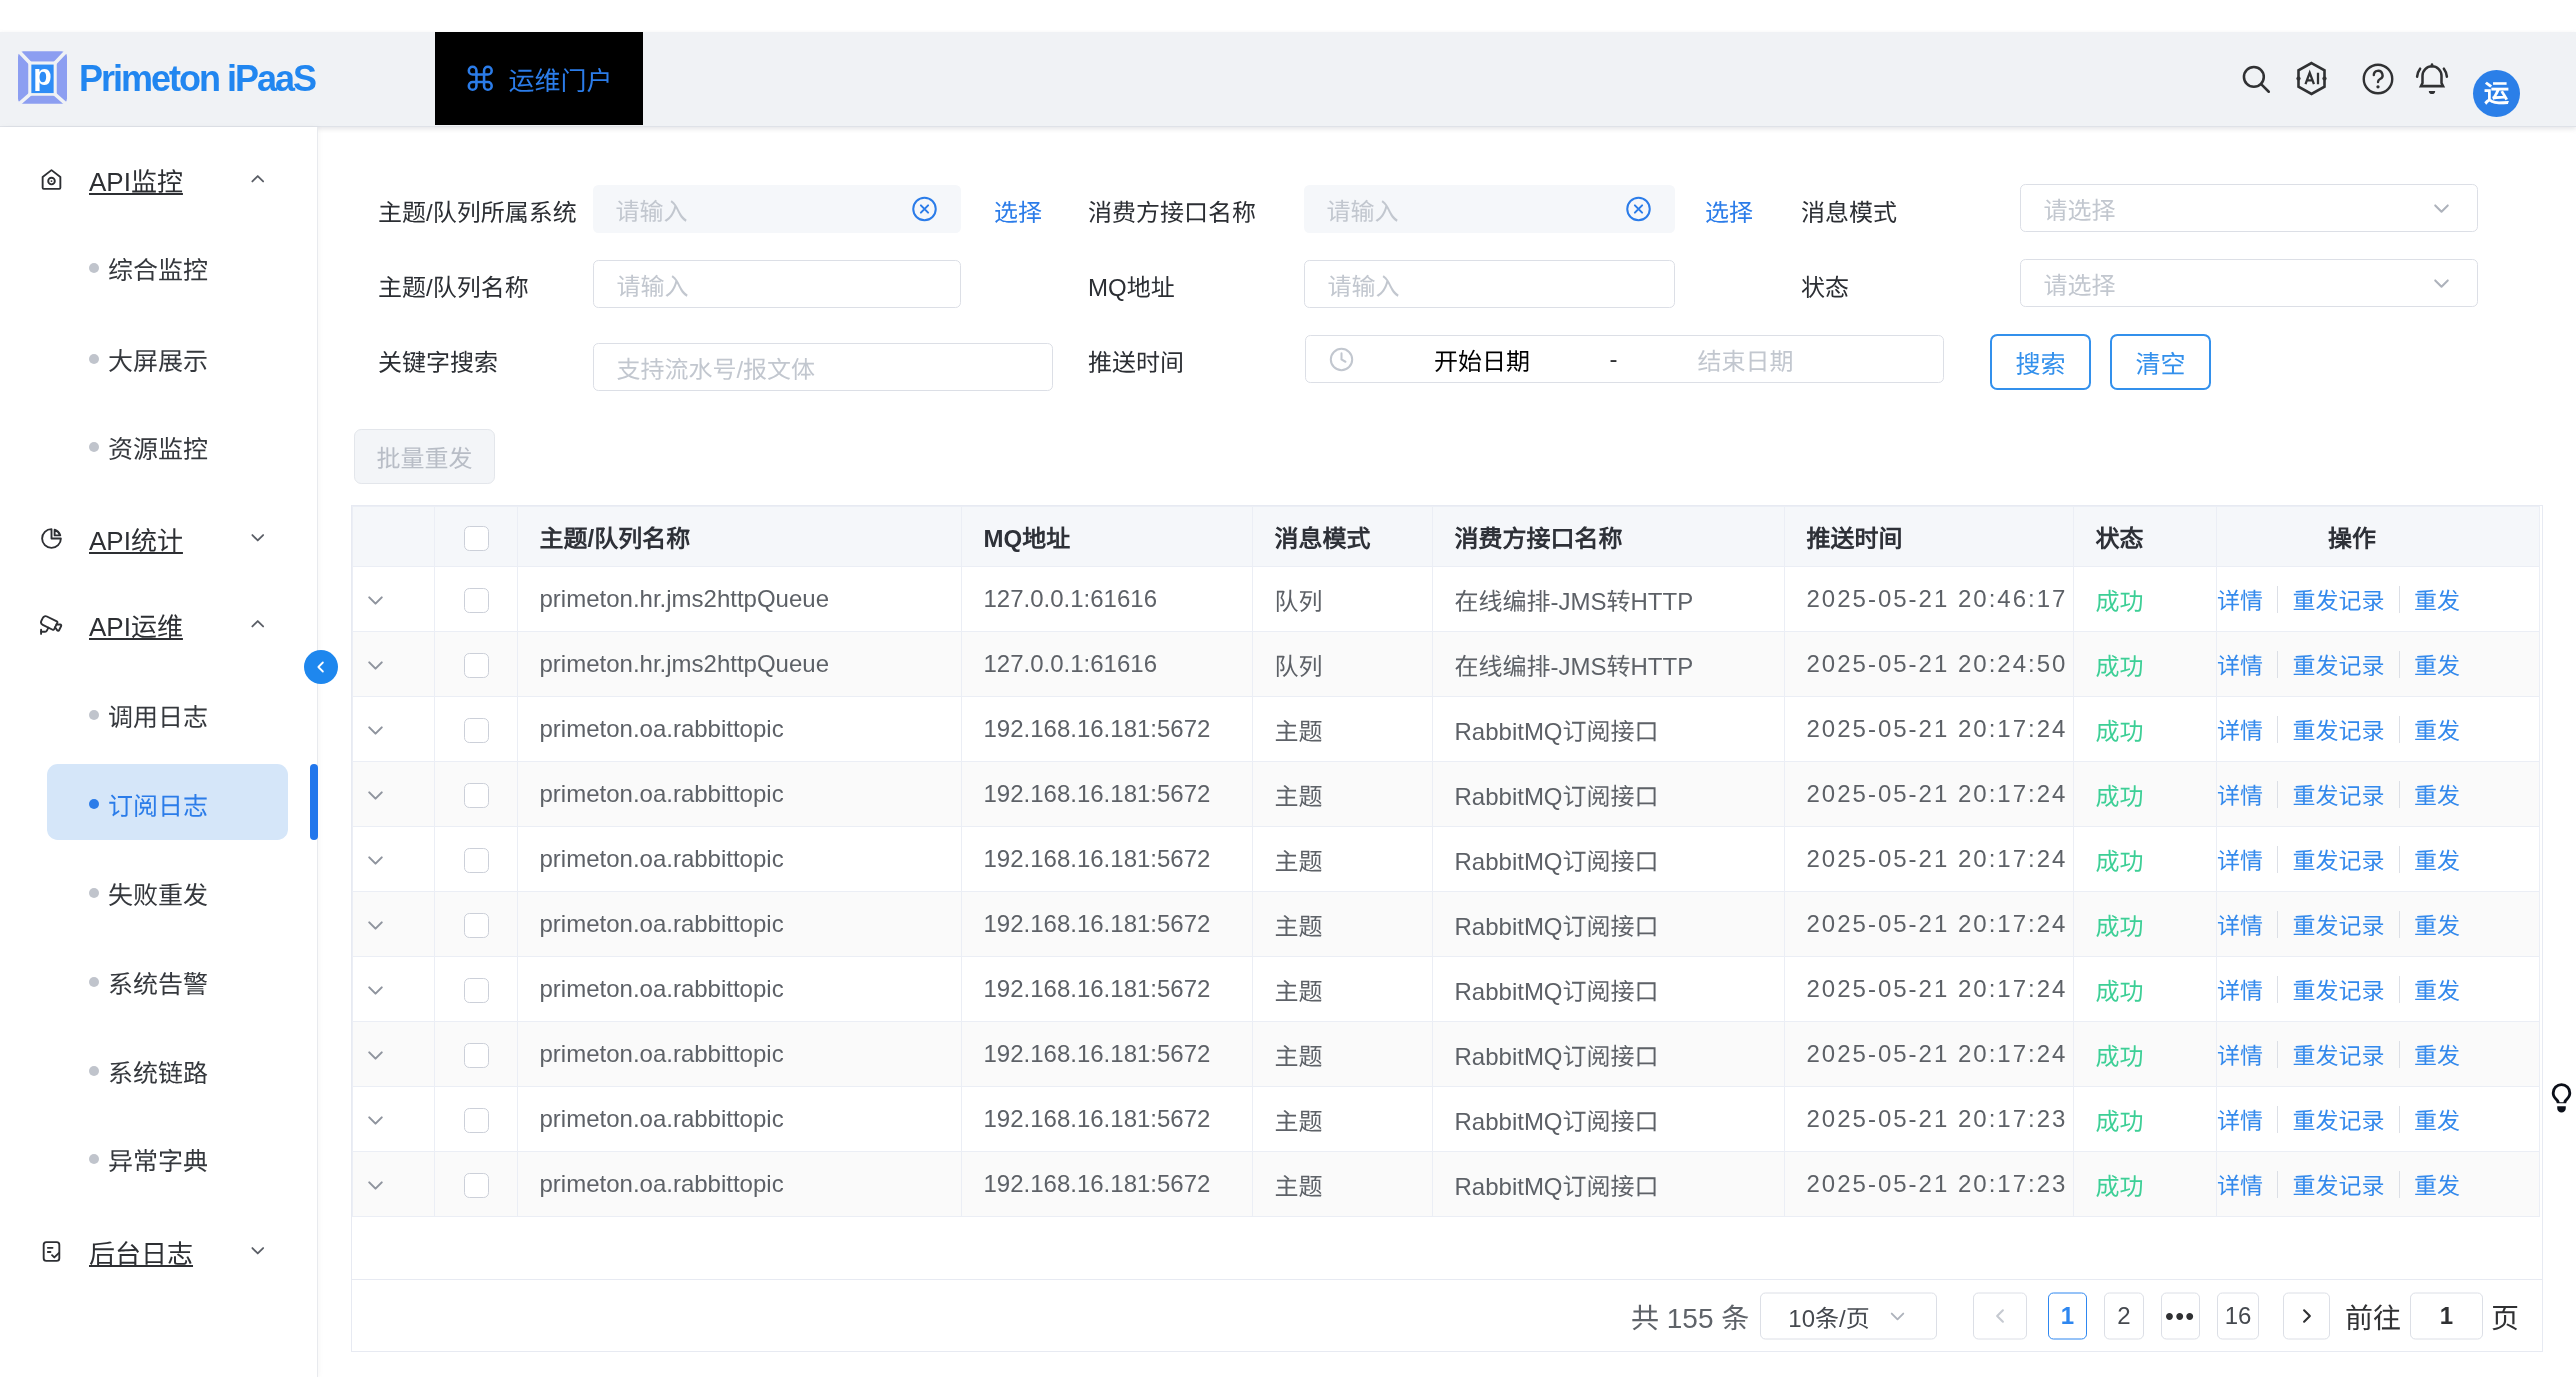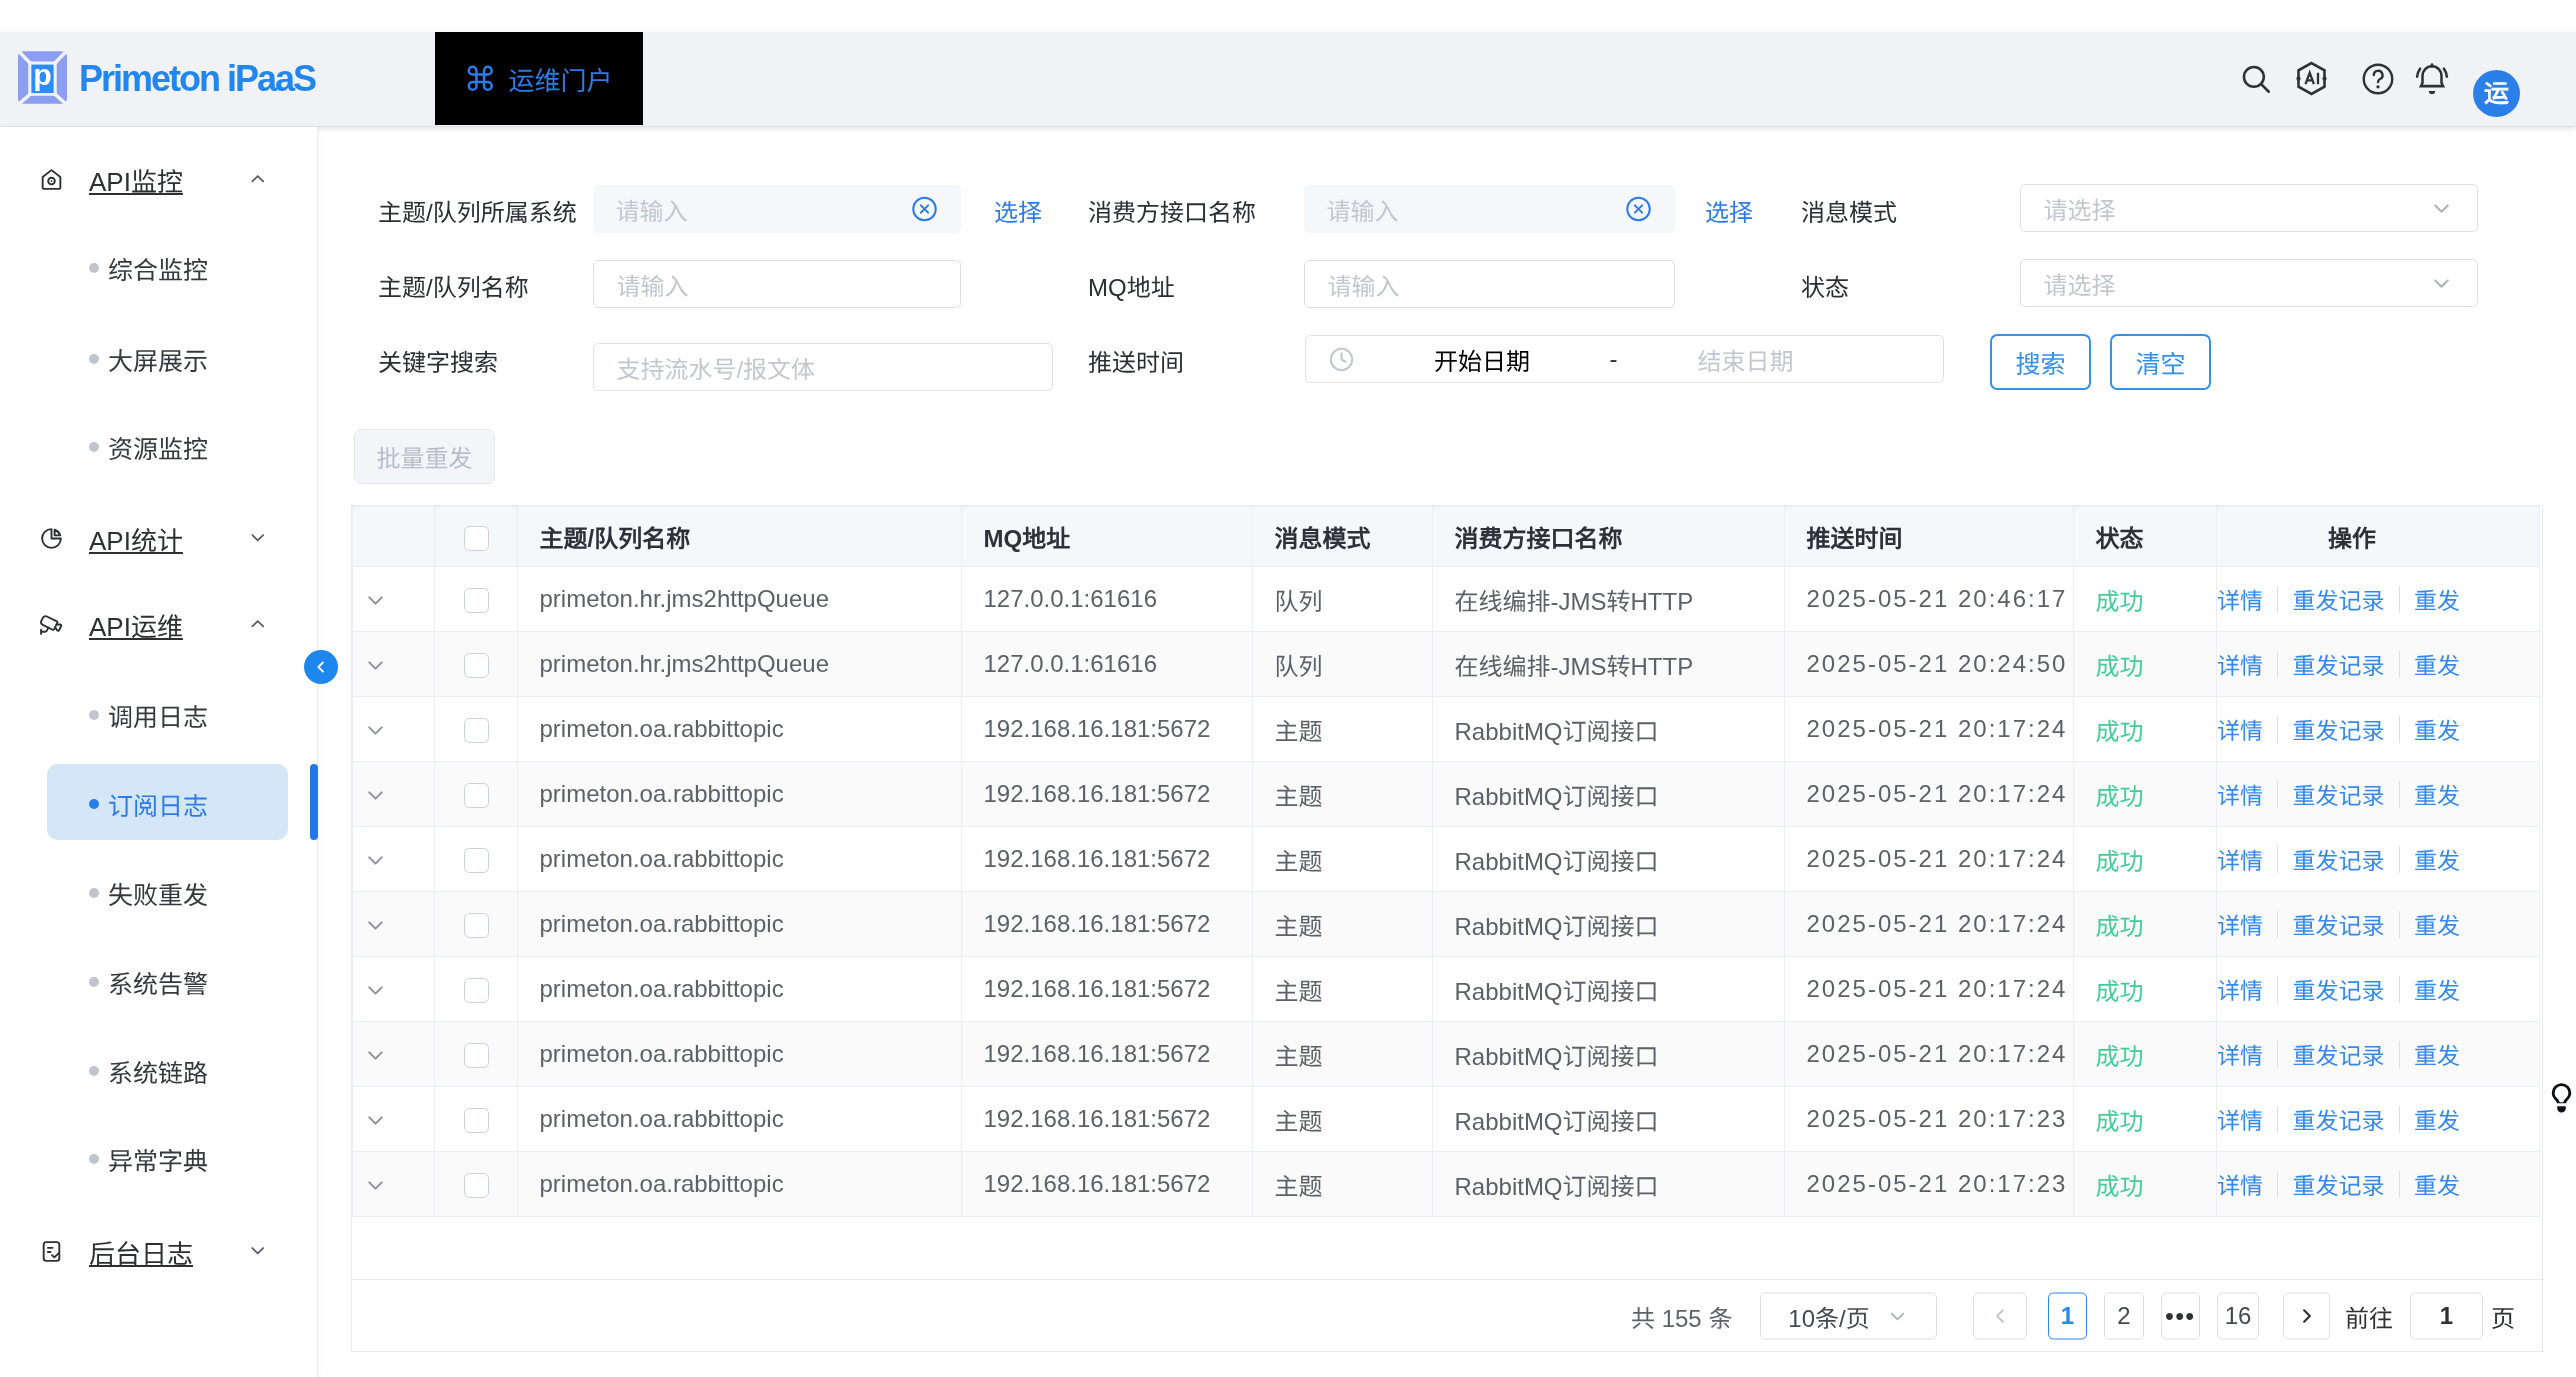--- a/index.html
+++ b/index.html
@@ -56,21 +56,21 @@
   tbody td:first-child { padding-right:37px; }
   tbody td:nth-child(7) { letter-spacing:2px; }
   .grn { color:#3dcf96; }
   .ops { display:flex; align-items:center; justify-content:flex-start; gap:0; }
   .ops a { color:#3389ec; text-decoration:none; font-size:23px; }
   .ops .sep { width:0.9px; height:27px; background:#dcdfe6; margin:0 14.3px; }
 
   
   #pagebar { position:absolute; left:351px; top:1279px; width:2192px; height:73px; border:1.8px solid #e7eaf2; background:#fff; }
   .pg { position:absolute; top:50%; transform:translateY(-50%); }
-  .pgtext { font-size:24px; color:#5f6369; }
+  .pgtext { font-size:28px; color:#5f6369; }
   .pgbox { height:47px; border:1.8px solid #dcdfe6; border-radius:5.4px; background:#fff; display:flex; align-items:center; justify-content:center; font-size:24px; color:#45494f; }
   .cb { display:inline-block; width:25px; height:25px; border:1.8px solid #ccd0d9; border-radius:5.4px; background:#fff; vertical-align:middle; }
   .rowchev { width:25px; height:25px; fill:none; stroke:#8f949e; stroke-width:2; stroke-linecap:round; stroke-linejoin:round; vertical-align:middle; }
 </style>
 </head>
 <body>
 <div id="app">
   <div id="header">
     <svg id="logo" width="49" height="53" viewBox="0 0 55 59">
       <rect x="0" y="0" width="55" height="59" rx="6" fill="#8c9ef1"></rect>

